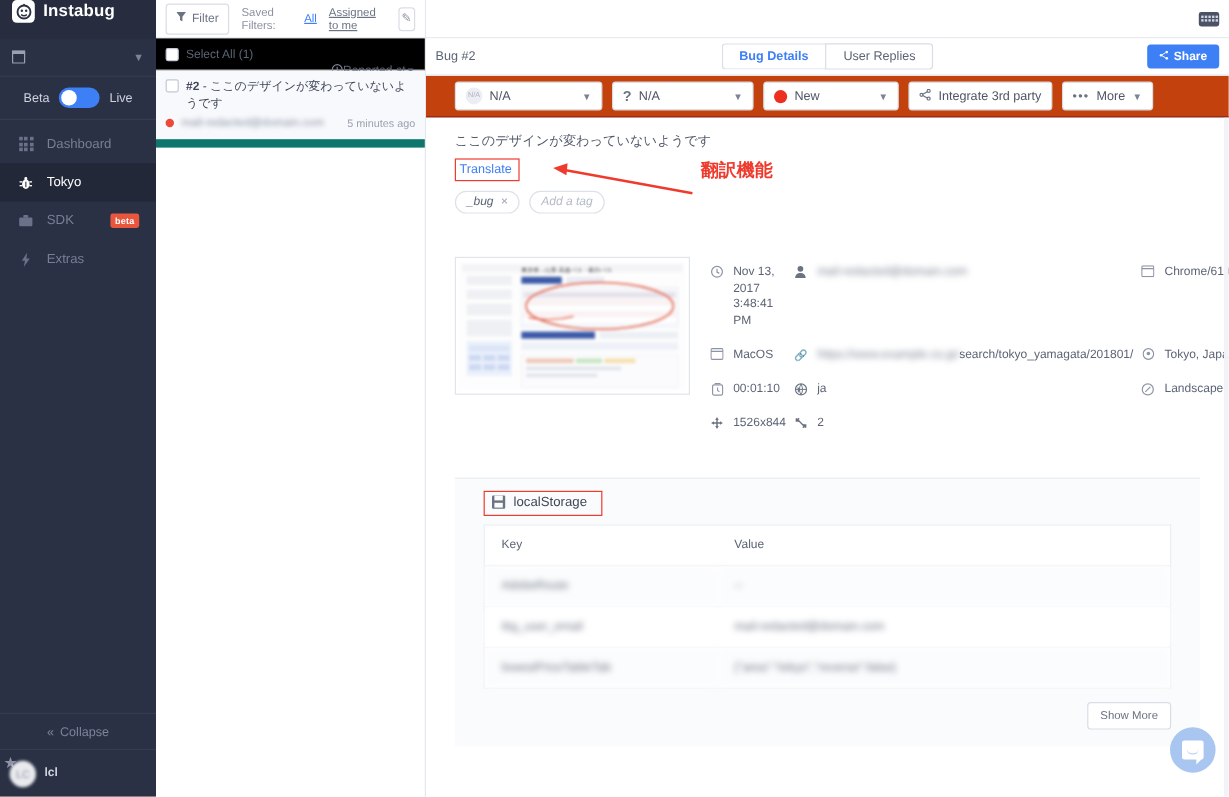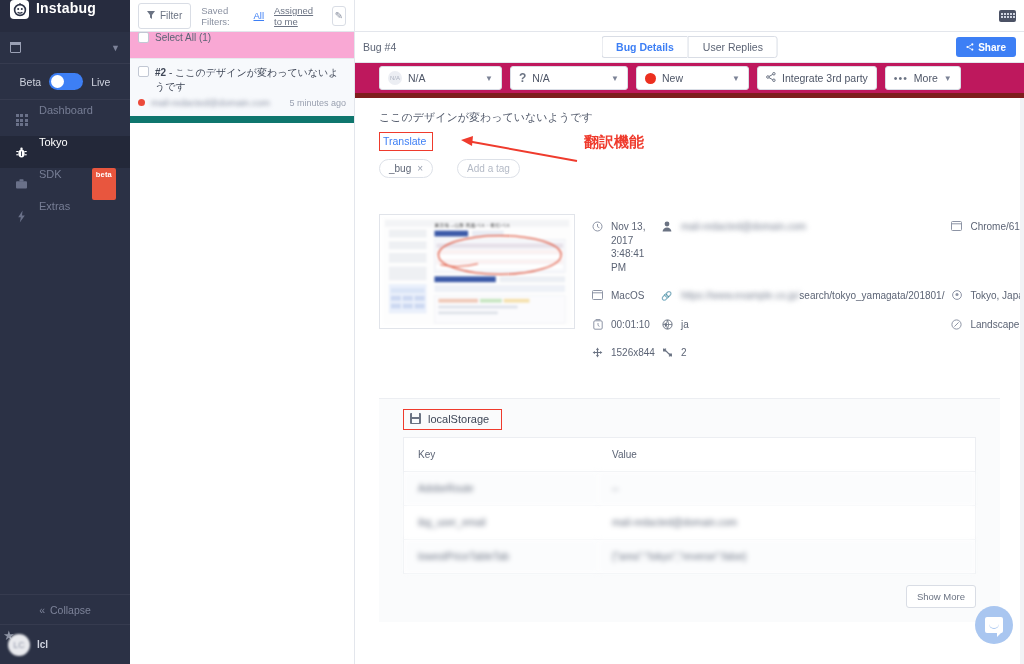--- a/index.html
+++ b/index.html
@@ -48,21 +48,21 @@
     width: 34px; height: 17px; border-radius: 9px; background: #3d7ff5;
     position: relative; flex: 0 0 34px;
   }
   .switch .knob {
     position: absolute; left: 2px; top: 2px; width: 13px; height: 13px;
     border-radius: 50%; background: #fff;
   }
 
   .nav { padding-top: 4px; flex: 1; }
   .nav-item {
-    height: 32px; display: flex; gap: 10px;
+    height: 32px; display: flex; align-items: center; gap: 10px;
     padding: 0 14px; position: relative; cursor: pointer;
   }
   .nav-item .nav-ico { width: 15px; display:flex; align-items:center; justify-content:center; flex:0 0 15px; }
   .nav-item .nav-lbl { font-size: 11px; color: #777e95; }
   .nav-item.active { background: #232839; }
   .nav-item.active .nav-lbl { color: #ffffff; }
   .badge-beta {
     margin-left: auto; background: #e8563e; color: #fff; font-size: 7.5px;
     font-weight: bold; padding: 1.5px 4px; border-radius: 2px; letter-spacing:.2px;
   }
@@ -102,22 +102,22 @@
   }
   .sf-label { font-size: 9.5px; color: #8a91a1; }
   .sf-link { font-size: 9.5px; color: #3d7ff5; text-decoration: underline; cursor:pointer; }
   .sf-link.muted { color: #6b7383; }
   .btn-pencil {
     width: 19px; height: 20px; border: 1px solid #d9dde5; border-radius: 3px;
     display: flex; align-items: center; justify-content: center; color: #8a91a1;
     font-size: 10px; background: #fff; cursor: pointer;
   }
   .listhead {
-    height: 27px; display: flex; align-items: flex-start; padding: 0 8px;
-    border-bottom: 1px solid #e8eaef; background: #f9a8d4; gap: 6px;
+    height: 27px; display: flex; align-items: center; padding: 0 8px;
+    border-bottom: 1px solid #e8eaef; background: #000000; gap: 6px;
   }
   .chk { width: 11px; height: 11px; border: 1.3px solid #c2c8d4; border-radius: 2px; background:#fff; flex:0 0 11px; }
   .listhead .lh-lbl { font-size: 10px; color: #5c6475; }
   .sortbtn { margin-left: auto; display: flex; align-items: center; gap: 0; font-size: 10px; color:#5c6475; cursor:pointer;margin-top:28px; }
   .bug-item {
     padding: 7px 8px 8px 8px; border-bottom: 7px solid #0f766e;
     background: #f7f9fc; cursor: pointer;
   }
   .bug-row1 { display: flex; gap: 6px; align-items: flex-start; }
   .bug-title { font-size: 10px; color: #3f4757; line-height: 1.35; }
@@ -152,21 +152,21 @@
   .tab:last-child { border-radius: 0 3px 3px 0; }
   .tab.active { color: #3d7ff5; font-weight: bold; }
   .btn-share {
     margin-left: auto; background: #3d7ff5; color: #fff; font-size: 10px;
     height: 20px; padding: 0 10px; border-radius: 3px; display: flex;
     align-items: center; gap: 4px; cursor: pointer; font-weight:bold;
   }
 
   .actionbar {
     height: 35px; display: flex; align-items: center; gap: 8px; padding: 0 24px;
-    border-bottom: 5px solid #7f1d1d; background:#be185d;
+    border-bottom: 1px solid #7f1d1d; background:#c2410c;
   }
   .ddl {
     height: 24px; border: 1px solid #d9dde5; border-radius: 3px; background: #fff;
     display: flex; align-items: center; gap: 6px; padding: 0 8px; font-size: 10.5px;
     color: #4e5667; cursor: pointer;
   }
   .ddl .cap { flex: 1; }
   .ddl .carrot { color: #7c8396; font-size: 8px; }
   .na-circ {
     width: 14px; height: 14px; border-radius: 50%; background: #eceef3; color:#aeb4c2;
@@ -181,21 +181,21 @@
   .translate-wrap { margin-top: 6px; position: relative; display: inline-block; }
   .translate {
     font-size: 10.5px; color: #3d7ff5; cursor: pointer;
     border: 1.6px solid #ef3b2d; padding: 2px 6px 3px 3px; display:inline-block;
   }
   .anno-arrow { position: absolute; left: 70px; top: 4px; width: 130px; height: 30px; pointer-events:none;}
   .anno-text {
     position: absolute; left: 205px; top: 2px; font-size: 15px; color: #ef3b2d;
     font-weight: bold; font-family: "DejaVu Sans", sans-serif; white-space:nowrap;
   }
-  .tags { display: flex; gap: 24px; margin-top: 8px; }
+  .tags { display: flex; gap: 8px; margin-top: 8px; font-style: italic; }
   .tag {
     height: 19px; border: 1px solid #dde1e8; border-radius: 10px; padding: 0 9px;
     display: flex; align-items: center; gap: 6px; font-size: 10px; color: #5c6475; background:#fff;
   }
   .tag .x { color: #9aa1b0; font-size: 10px; cursor: pointer; }
   .tag-add { color: #b4bac6; text-align: center; }
 
   .detail { display: flex; gap: 16px; margin-top: 36px; }
   .shot {
     width: 196px; height: 115px; flex: 0 0 196px; border: 1px solid #e1e4ea;
@@ -400,21 +400,21 @@
             <i></i>
             <i></i>
             <i></i>
             <i></i>
             <i></i>
           </span>
       </span>
     </div>
 
     <div class="bugbar">
-      <span class="bugno">Bug #4</span>
+      <span class="bugno">Bug #2</span>
       <div class="tabs">
         <span class="tab active">Bug Details</span>
         <span class="tab">User Replies</span>
       </div>
       <span class="btn-share">
         <span>
           <svg width="8" height="8" viewBox="0 0 8 8">
               <circle cx="6.3" cy="1.4" r="1.1" fill="#fff"></circle>
               <circle cx="1.5" cy="4" r="1.1" fill="#fff"></circle>
               <circle cx="6.3" cy="6.6" r="1.1" fill="#fff"></circle>

